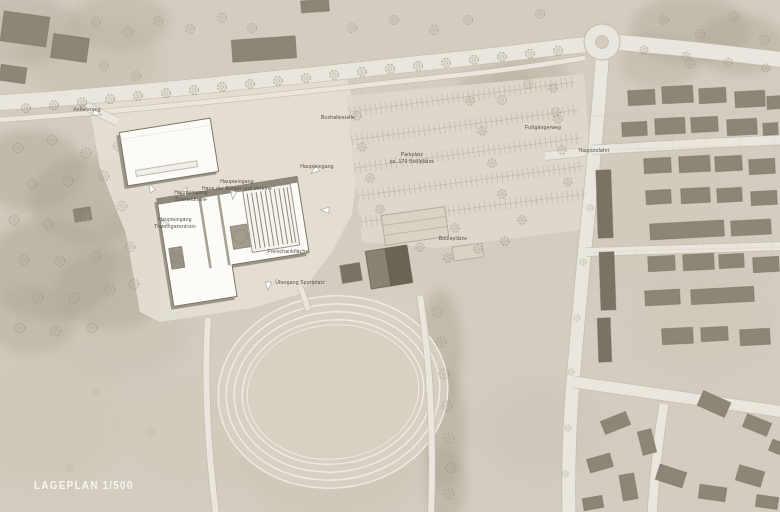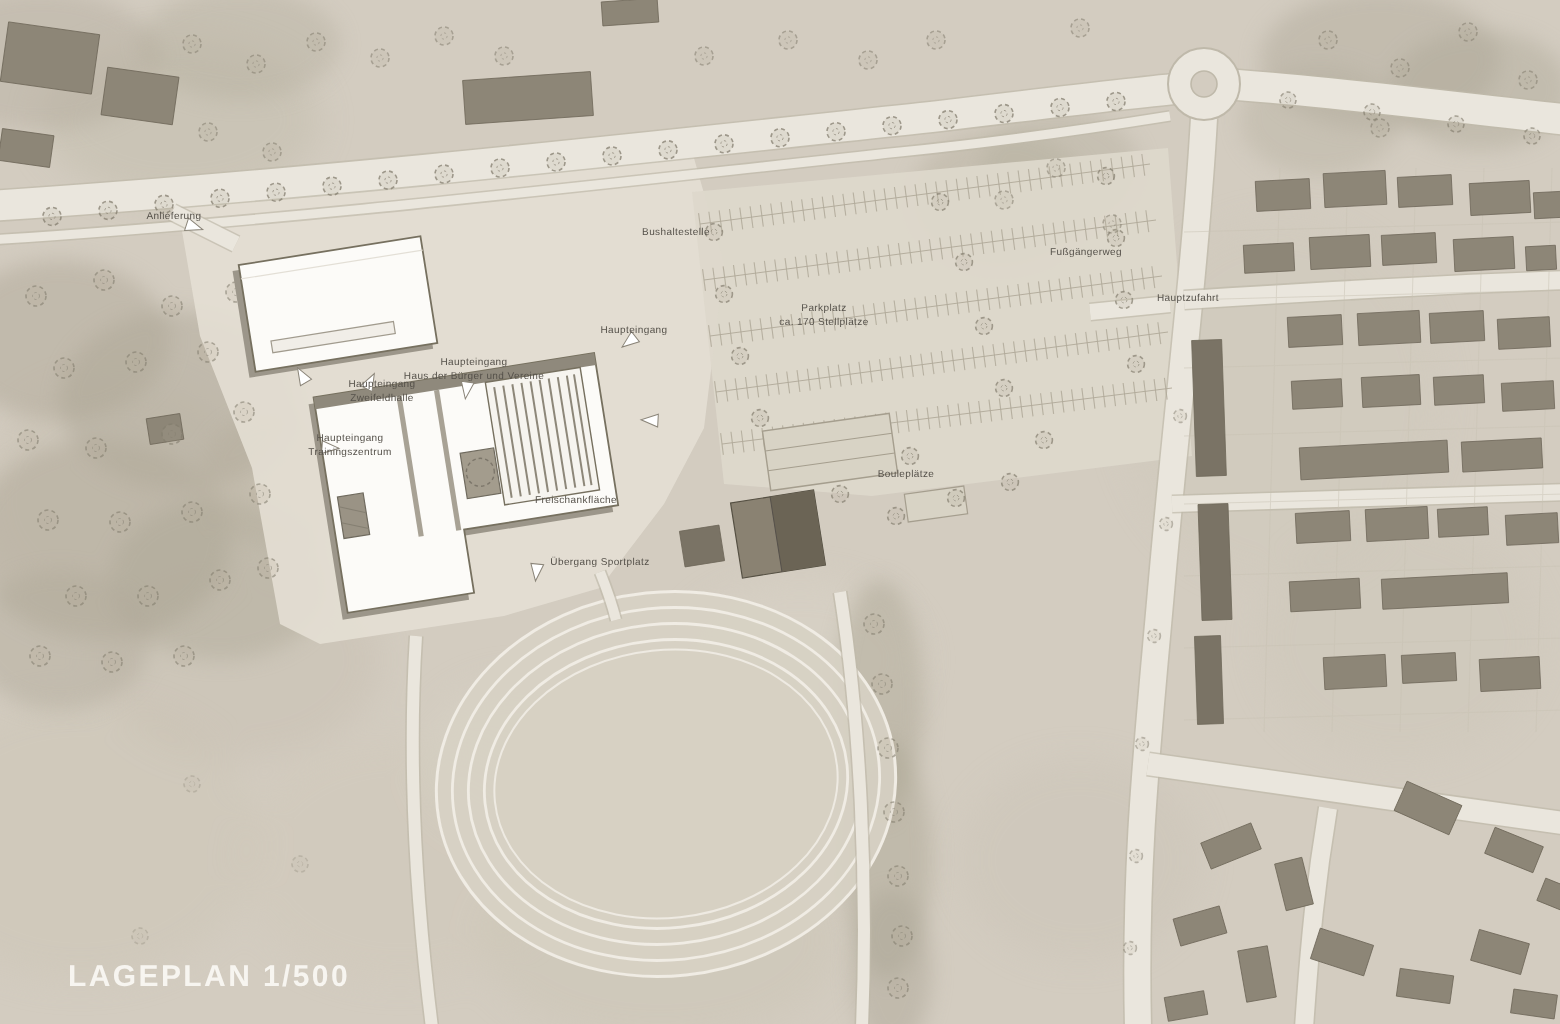--- a/index.html
+++ b/index.html
@@ -8,21 +8,21 @@
     background:#d3ccc0;font-family:"Liberation Sans",sans-serif;
   }
   #mapsvg{position:absolute;left:0;top:0;}
   .lbl{
     position:absolute;transform:translate(-50%,-50%);
     font-size:5px;line-height:1.35;letter-spacing:.2px;color:#55514a;
     white-space:pre-line;text-align:center;pointer-events:none;
   }
   #scale-label{
     position:absolute;left:34px;top:480px;
-    font-size:15px;font-weight:600;letter-spacing:1.2px;
+    font-size:10px;font-weight:600;letter-spacing:1.2px;
     color:rgba(249,247,242,.95);
   }
   .blur8{filter:blur(8px);}
   .blur5{filter:blur(5px);}
 </style>
 </head>
 <body>
 
 <div id="canvas">
 

